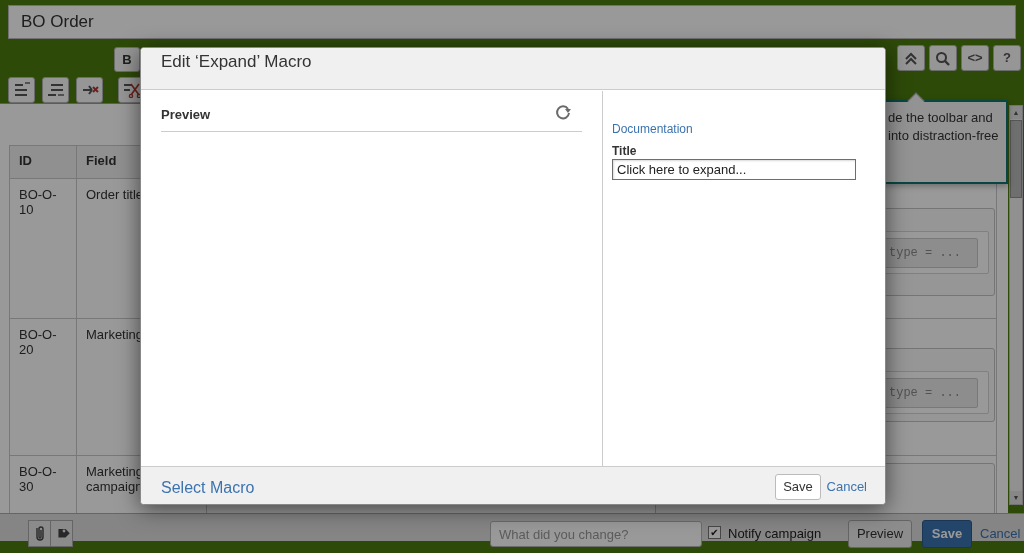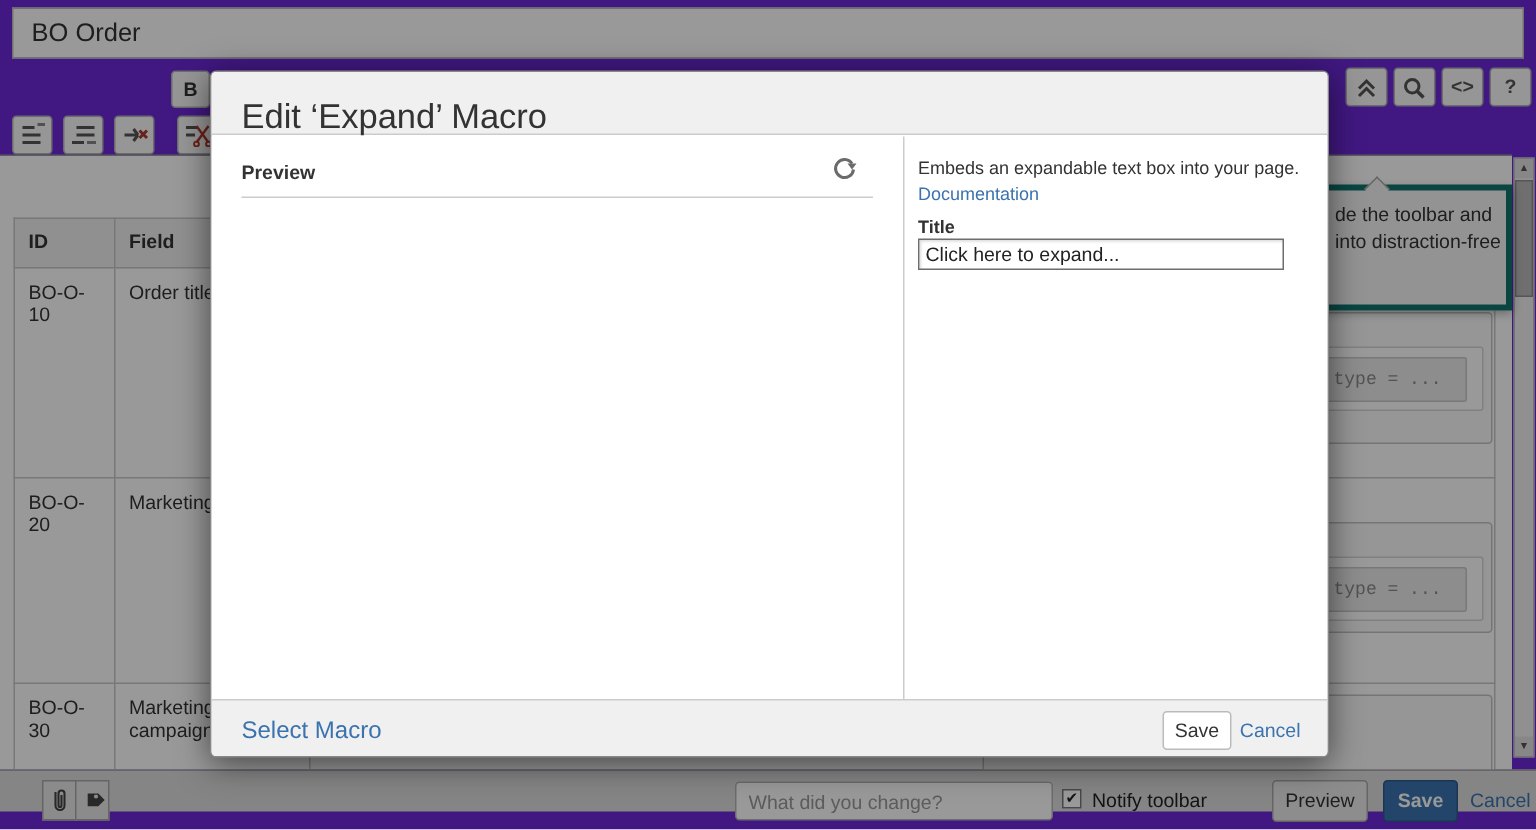--- a/index.html
+++ b/index.html
@@ -1,17 +1,17 @@
 <!DOCTYPE html>
 <html><head>
 <meta charset="utf-8">
 <style>
   * { margin:0; padding:0; box-sizing:border-box; }
   body { font-family:"Liberation Sans", sans-serif; }
-  .screen { position:relative; width:1024px; height:553px; background:#6d28d9; overflow:hidden; font-family:"Liberation Sans", sans-serif; }
+  .screen { position:relative; width:1024px; height:553px; background:#4d7c0f; overflow:hidden; font-family:"Liberation Sans", sans-serif; }
 
   
   .title-input { position:absolute; left:8px; top:5px; width:1008px; height:34px; background:#fff; border:1px solid #bdbdbd; font-size:17px; color:#333; padding:0 12px; line-height:32px; }
   .tb-row1 { position:absolute; left:0; top:45px; width:1024px; height:30px; }
   .btn-chrome { position:absolute; background:#fafafa; border:1px solid #b5b5b5; border-radius:3px; color:#333; font-size:13px; text-align:center; }
   .paragraph-btn { left:8px; top:2px; width:100px; height:25px; line-height:23px; text-align:left; padding:0 8px; }
   .paragraph-btn .caret { position:absolute; right:8px; top:0; color:#555; font-size:10px; line-height:23px; }
   .bold-btn { left:114px; top:2px; width:26px; height:25px; line-height:23px; font-weight:bold; }
   .tb-row2 { position:absolute; left:0; top:76px; width:1024px; height:28px; }
   .icon-btn { position:absolute; width:27px; height:26px; background:#fafafa; border:1px solid #b5b5b5; border-radius:3px; top:1px; }
@@ -27,21 +27,21 @@
   .doc-table th, .doc-table td { border:1px solid #c8c8c8; font-size:13px; color:#333; vertical-align:top; padding:8px 9px; }
   .doc-table th { background:#f0f0f0; font-weight:bold; text-align:left; height:33px; padding-top:7px;}
   .col-id { width:67px; } .col-field { width:130px; } .col-val { width:790px; }
   .r1 { height:140px; } .r2 { height:137px; } .r3 { height:90px; }
 
   .macro-panel { position:absolute; left:655px; width:340px; background:#fafafa; border:1px solid #c4c4c4; border-radius:3px; }
   .macro-inner { position:absolute; left:20px; right:5px; top:22px; height:43px; background:#fff; border:1px solid #d5d5d5; border-radius:2px; }
   .jira-chip { position:absolute; left:14px; right:10px; top:6px; height:30px; background:#ececec; border:1px solid #c9c9c9; border-radius:2px; font-family:"Liberation Mono", monospace; font-size:12px; color:#8a8a8a; text-align:right; line-height:28px; padding-right:16px; overflow:hidden; white-space:nowrap; }
 
   
-  .tooltip { position:absolute; left:872px; top:100px; width:136px; height:84px; background:#f6f6f6; border:4px solid #0f766e; box-shadow:0 2px 6px rgba(0,0,0,0.3); z-index:5;margin-top:23px; }
+  .tooltip { position:absolute; left:872px; top:100px; width:136px; height:84px; background:#f6f6f6; border:2px solid #0f766e; box-shadow:0 2px 6px rgba(0,0,0,0.3); z-index:5; }
   .tooltip .arrow { position:absolute; top:-7px; left:36px; width:12px; height:12px; background:#f6f6f6; border-left:1px solid #a8a8a8; border-top:1px solid #a8a8a8; transform:rotate(45deg); }
   .tooltip .line { position:absolute; left:14px; font-size:13px; color:#333; white-space:nowrap; }
 
   
   .scrollbar { position:absolute; left:1009px; top:105px; width:14px; height:400px; background:#f0f0f0; border:1px solid #c0c0c0; z-index:4; }
   .sb-arrow { position:absolute; left:0; width:12px; height:13px; background:#e2e2e2; color:#555; font-size:7px; text-align:center; line-height:13px; }
   .sb-thumb { position:absolute; left:0; top:14px; width:12px; height:78px; background:#b9b9b9; border:1px solid #8f8f8f; }
 
   
   .bottom-bar { position:absolute; left:0; top:513px; width:1024px; height:28px; background:#dedede; border-top:1px solid #aaa; }
@@ -54,21 +54,21 @@
   .bb-preview { position:absolute; left:848px; top:6px; width:64px; height:28px; background:#ececec; border:1px solid #a8a8a8; border-radius:3px; font-size:13px; color:#333; text-align:center; line-height:26px; }
   .bb-save { position:absolute; left:922px; top:6px; width:50px; height:28px; background:#3b73af; border:1px solid #2e5a8a; border-radius:3px; font-size:13px; font-weight:bold; color:#fff; text-align:center; line-height:26px; }
   .bb-cancel { position:absolute; left:980px; top:12px; font-size:13px; color:#3b73af; cursor:pointer; }
 
   
   .blanket { position:absolute; left:0; top:0; width:1024px; height:553px; background:rgba(0,0,0,0.40); z-index:50; }
 
   
   .dialog { position:absolute; left:140px; top:47px; width:746px; height:458px; background:#fff; border:1px solid #888; border-radius:4px; box-shadow:0 4px 22px rgba(0,0,0,0.55); z-index:100; overflow:hidden; }
   .dlg-header { position:absolute; left:0; top:0; width:100%; height:42px; background:#f0f0f0; border-bottom:1px solid #ccc; }
-  .dlg-title { position:absolute; left:20px; top:16px; font-size:23px; color:#333; }
+  .dlg-title { position:absolute; left:20px; top:4px; font-size:17px; color:#333; }
   .dlg-body { position:absolute; left:0; top:43px; width:100%; height:375px; background:#fff; }
   .dlg-divider { position:absolute; left:461px; top:0; width:0; height:375px; border-left:1px solid #ccc; }
   .preview-head { position:absolute; left:20px; top:16px; font-size:13px; font-weight:bold; color:#333; }
   .refresh-btn { position:absolute; left:412px; top:12px; width:22px; height:22px; cursor:pointer; }
   .preview-rule { position:absolute; left:20px; top:40px; width:421px; border-top:1px solid #ccc; }
   .expand-row { position:absolute; left:24px; top:60px; font-size:14px; }
   .expand-chevron { color:#707070; margin-right:10px; font-size:13px; }
   .expand-link { color:#3b73af; cursor:pointer; }
   .param-desc { position:absolute; left:150px; top:14px; width:268px; font-size:12px; color:#333; line-height:15px; }
   .doc-link { position:absolute; left:150px; top:31px; font-size:12px; color:#3b73af; cursor:pointer; }
@@ -220,21 +220,21 @@
       </div>
       <div class="ag-btn" style="left:22px">
         <svg width="16" height="16" style="margin:5px auto 0">
           <path d="M2 7 L7 2 L13 2 L13 8 L8 13 Z" fill="#444" transform="rotate(45 8 8)"></path>
           <circle cx="10" cy="5" r="1.4" fill="#e8e8e8"></circle>
         </svg>
       </div>
     </div>
     <input class="change-input" placeholder="What did you change?" style="">
     <div class="notify-box">✔</div>
-    <div class="notify-label">Notify toolbar</div>
+    <div class="notify-label">Notify campaign</div>
     <div class="bb-preview">Preview</div>
     <div class="bb-save">Save</div>
     <div class="bb-cancel">Cancel</div>
   </div>
 
   <div class="blanket"></div>
 
   <div class="dialog">
     <div class="dlg-header">
       <div class="dlg-title">Edit ‘Expand’ Macro</div>
@@ -244,21 +244,20 @@
 
       <div class="preview-head">Preview</div>
       <div class="refresh-btn">
         <svg width="20" height="20">
           <path d="M15 6 A6 6 0 1 0 16 10" fill="none" stroke="#6b6b6b" stroke-width="2"></path>
           <polygon points="12,6 18,6 15,10" fill="#6b6b6b"></polygon>
         </svg>
       </div>
       <div class="preview-rule"></div>
 
-      <div class="param-desc" style="left: 471px;">Embeds an expandable text box into your page.</div>
       <div class="doc-link" style="left: 471px;">Documentation</div>
       <div class="param-label" style="left: 471px;">Title</div>
       <input class="param-input" style="left: 471px;" value="Click here to expand...">
     </div>
     <div class="dlg-footer">
       <div class="select-macro">Select Macro</div>
       <div class="dlg-save">Save</div>
       <div class="dlg-cancel">Cancel</div>
     </div>
   </div>

